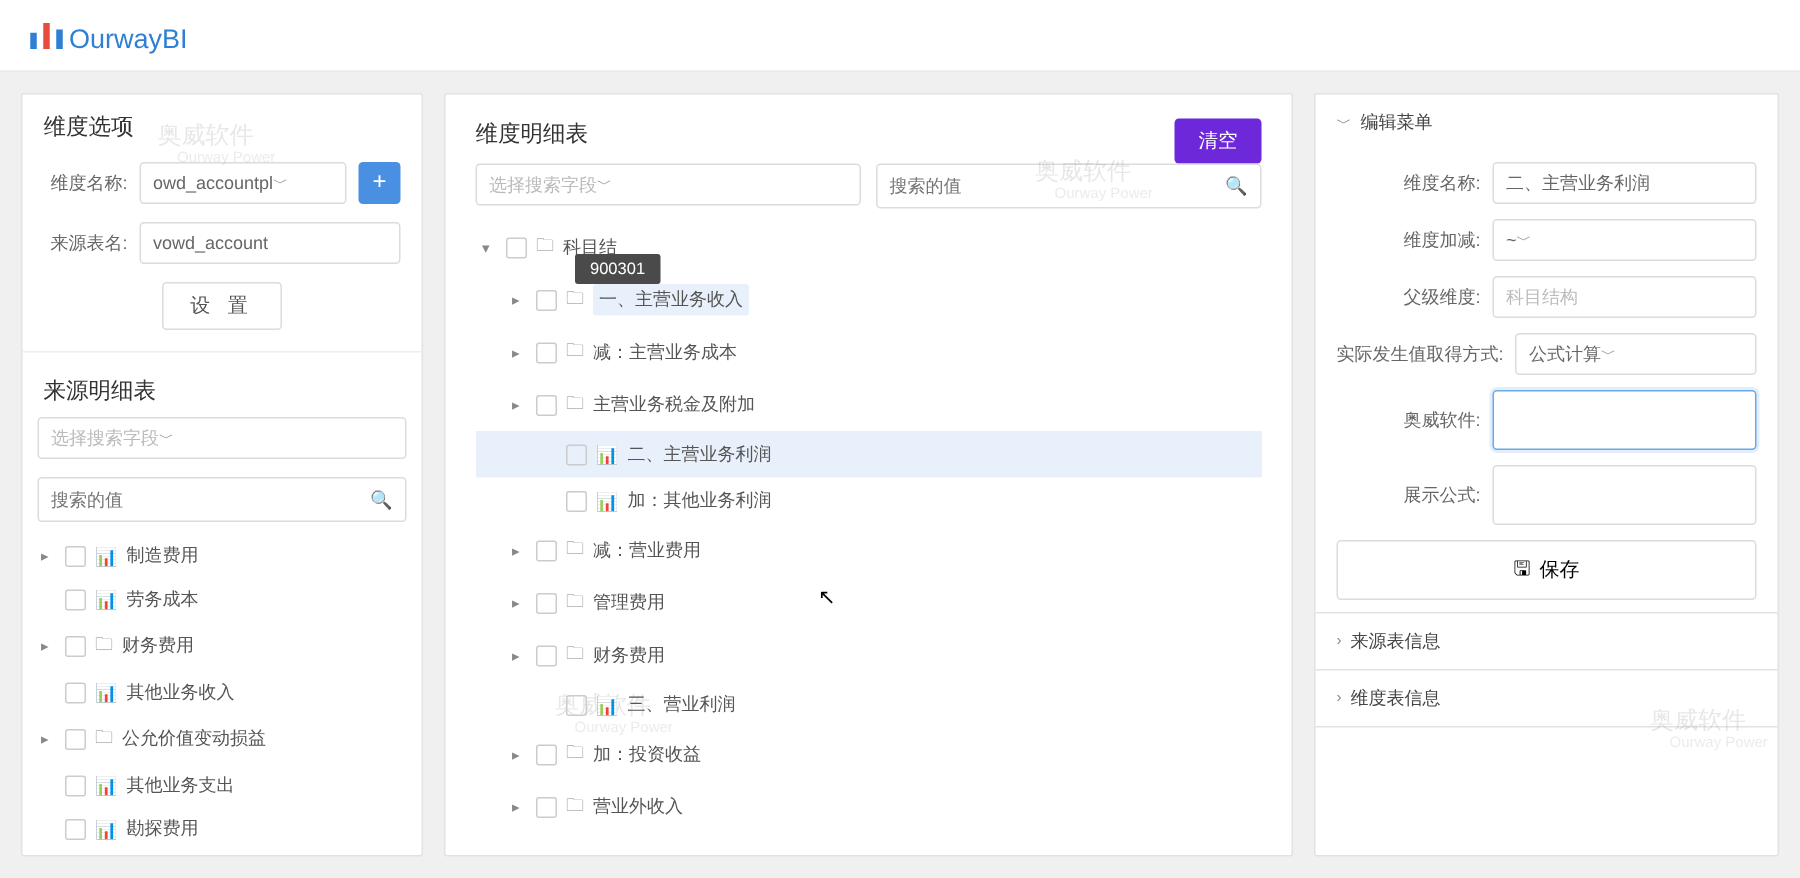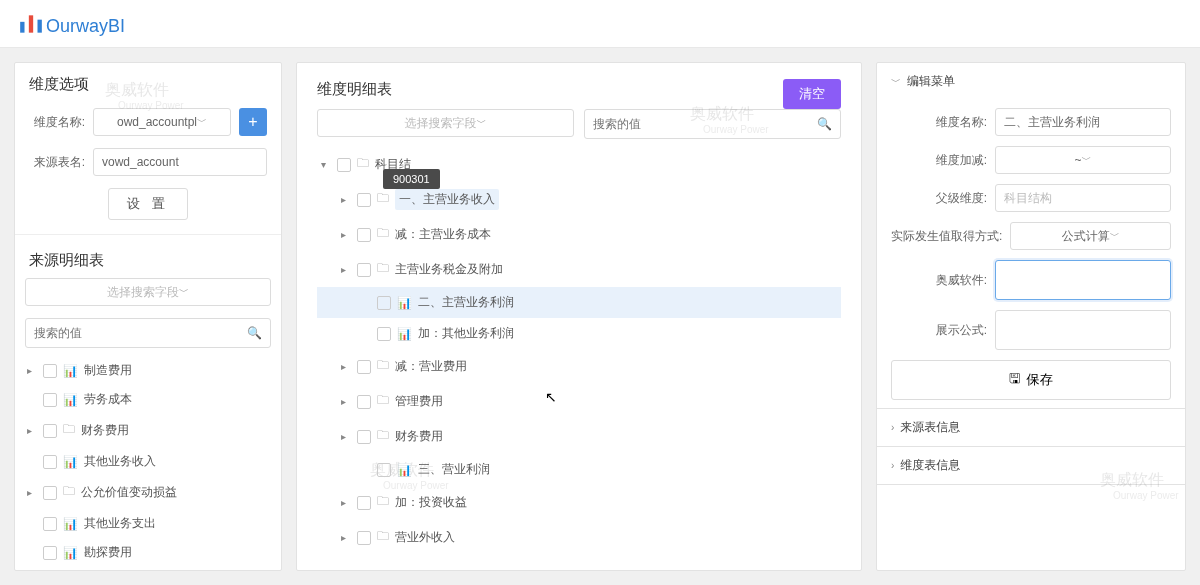--- a/index.html
+++ b/index.html
@@ -10,37 +10,37 @@
 .logo-text { color: #2f7fd4; font-size: 18px; font-weight: 500; }
 .main { display: flex; gap: 14px; padding: 14px; height: calc(100% - 48px); }
 .panel { background: #fff; border: 1px solid #e2e2e2; border-radius: 2px; }
 .left-panel { width: 268px; display: flex; flex-direction: column; }
 .center-panel { flex: 1; display: flex; flex-direction: column; padding: 16px 20px; }
 .right-panel { width: 310px; display: flex; flex-direction: column; }
 .section-title { font-size: 15px; color: #333; padding: 12px 14px 8px; font-weight: 500; }
 .form-row { display: flex; align-items: center; gap: 8px; padding: 6px 14px; }
 .form-row label { font-size: 12px; color: #666; min-width: 56px; text-align: right; }
 .select, .input { flex: 1; height: 28px; border: 1px solid #dcdcdc; border-radius: 3px; padding: 0 8px; font-size: 12px; background: #fff; color: #666; }
-.select { display: flex; align-items: center; justify-content: center; }
+.select { display: flex; align-items: center; justify-content: flex-start; }
 .chevron { color: #999; font-size: 10px; }
 .btn-plus { width: 28px; height: 28px; background: #4a90e2; color: #fff; border-radius: 3px; display: flex; align-items: center; justify-content: center; font-size: 16px; cursor: pointer; }
 .btn-setting { margin: 6px auto 10px; padding: 6px 18px; border: 1px solid #dcdcdc; border-radius: 3px; background: #fff; cursor: pointer; color: #555; letter-spacing: 4px; display: block; width: fit-content; }
 .divider { height: 1px; background: #eee; margin: 4px 0; }
 .search-box { display: flex; align-items: center; border: 1px solid #dcdcdc; border-radius: 3px; height: 30px; margin: 6px 10px; padding: 0 8px; }
 .search-box input { border: none; flex: 1; outline: none; font-size: 12px; }
 .search-icon { color: #aaa; }
 .tree { padding: 2px 8px; overflow-y: auto; flex: 1; }
 .tree-item { display: flex; align-items: center; gap: 6px; padding: 6px 4px; font-size: 12px; color: #555; cursor: pointer; }
 .tree-item .caret { width: 10px; color: #888; font-size: 10px; }
 .tree-item .cb { width: 14px; height: 14px; border: 1px solid #ccc; border-radius: 2px; }
 .tree-item .ticon { color: #888; }
 .tree-item.selected { background: #e8f1fb; }
 .center-head { display: flex; align-items: center; justify-content: space-between; }
 .center-title { font-size: 15px; font-weight: 500; padding-bottom: 10px; }
-.btn-clear { background: #8b5cf6; color: #fff; padding: 6px 16px; border-radius: 3px; cursor: pointer; border: none; font-size: 13px; }
+.btn-clear { background: #6d28d9; color: #fff; padding: 6px 16px; border-radius: 3px; cursor: pointer; border: none; font-size: 13px; }
 .center-search-row { display: flex; gap: 10px; margin-bottom: 8px; }
 .center-search-row .select, .center-search-row .searchwrap { flex: 1; }
 .searchwrap { display: flex; align-items: center; border: 1px solid #dcdcdc; border-radius: 3px; height: 30px; padding: 0 8px; }
 .searchwrap input { border: none; flex: 1; outline: none; font-size: 12px; }
 .center-tree { flex: 1; overflow-y: auto; position: relative; }
 .center-tree .tree-item { padding: 7px 4px; }
 .tooltip { position: absolute; background: #4a4a4a; color: #fff; font-size: 11px; padding: 4px 10px; border-radius: 2px; top: 22px; left: 66px; }
 .cursor-ptr { position: absolute; top: 242px; left: 228px; font-size: 14px; color: #000; pointer-events: none; }
 .right-section { border-bottom: 1px solid #e2e2e2; }
 .collapse-header { display: flex; align-items: center; gap: 6px; padding: 10px 14px; font-size: 12px; color: #444; cursor: pointer; }

